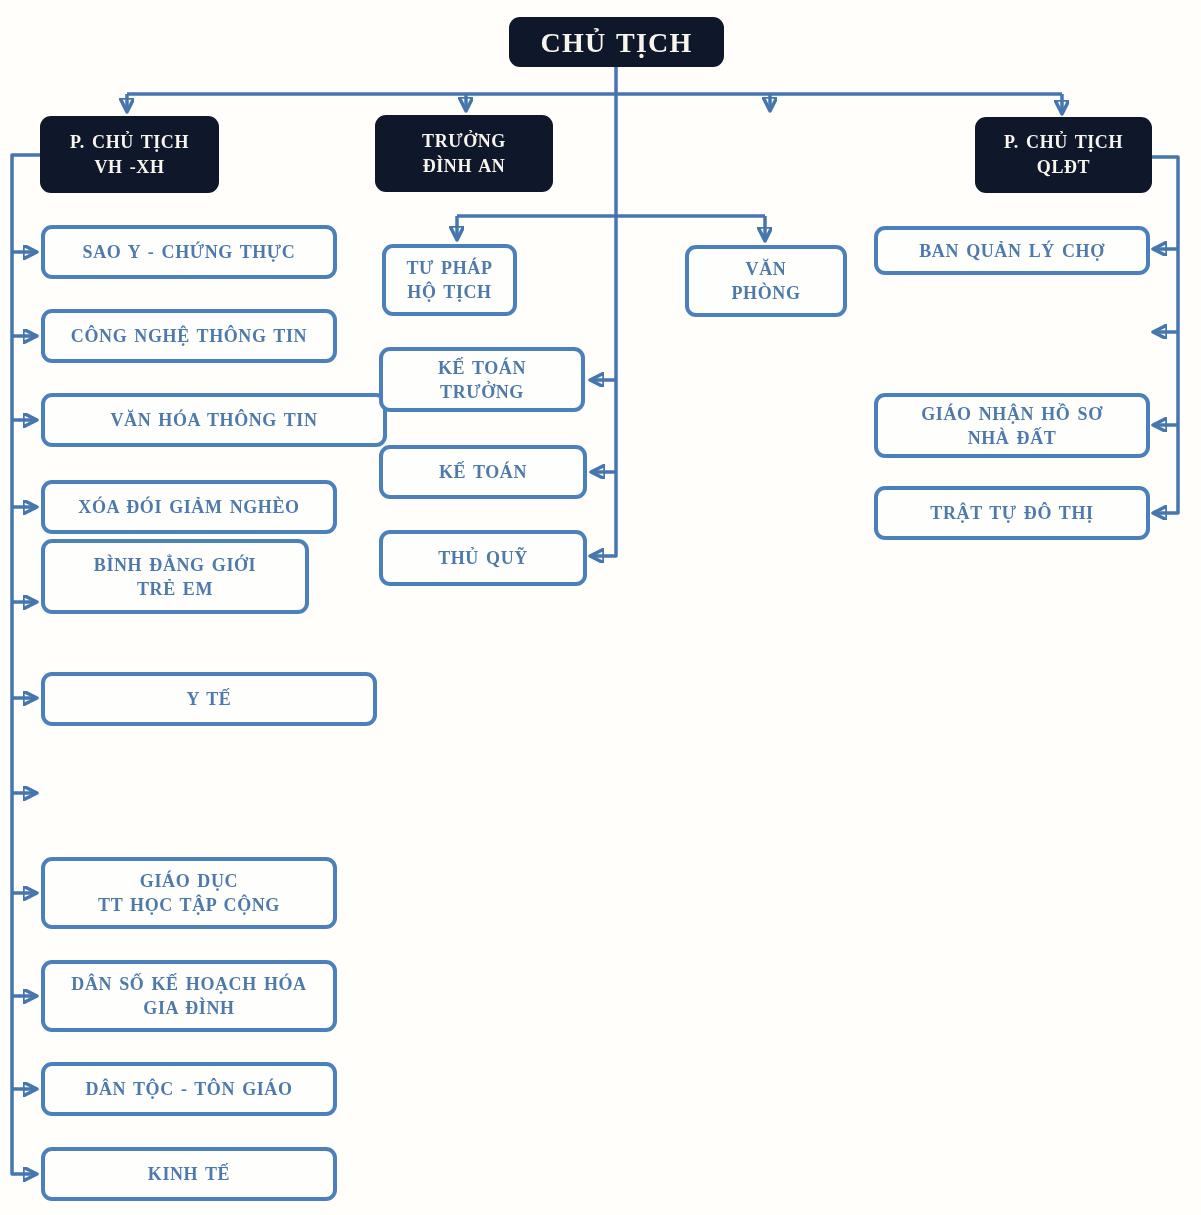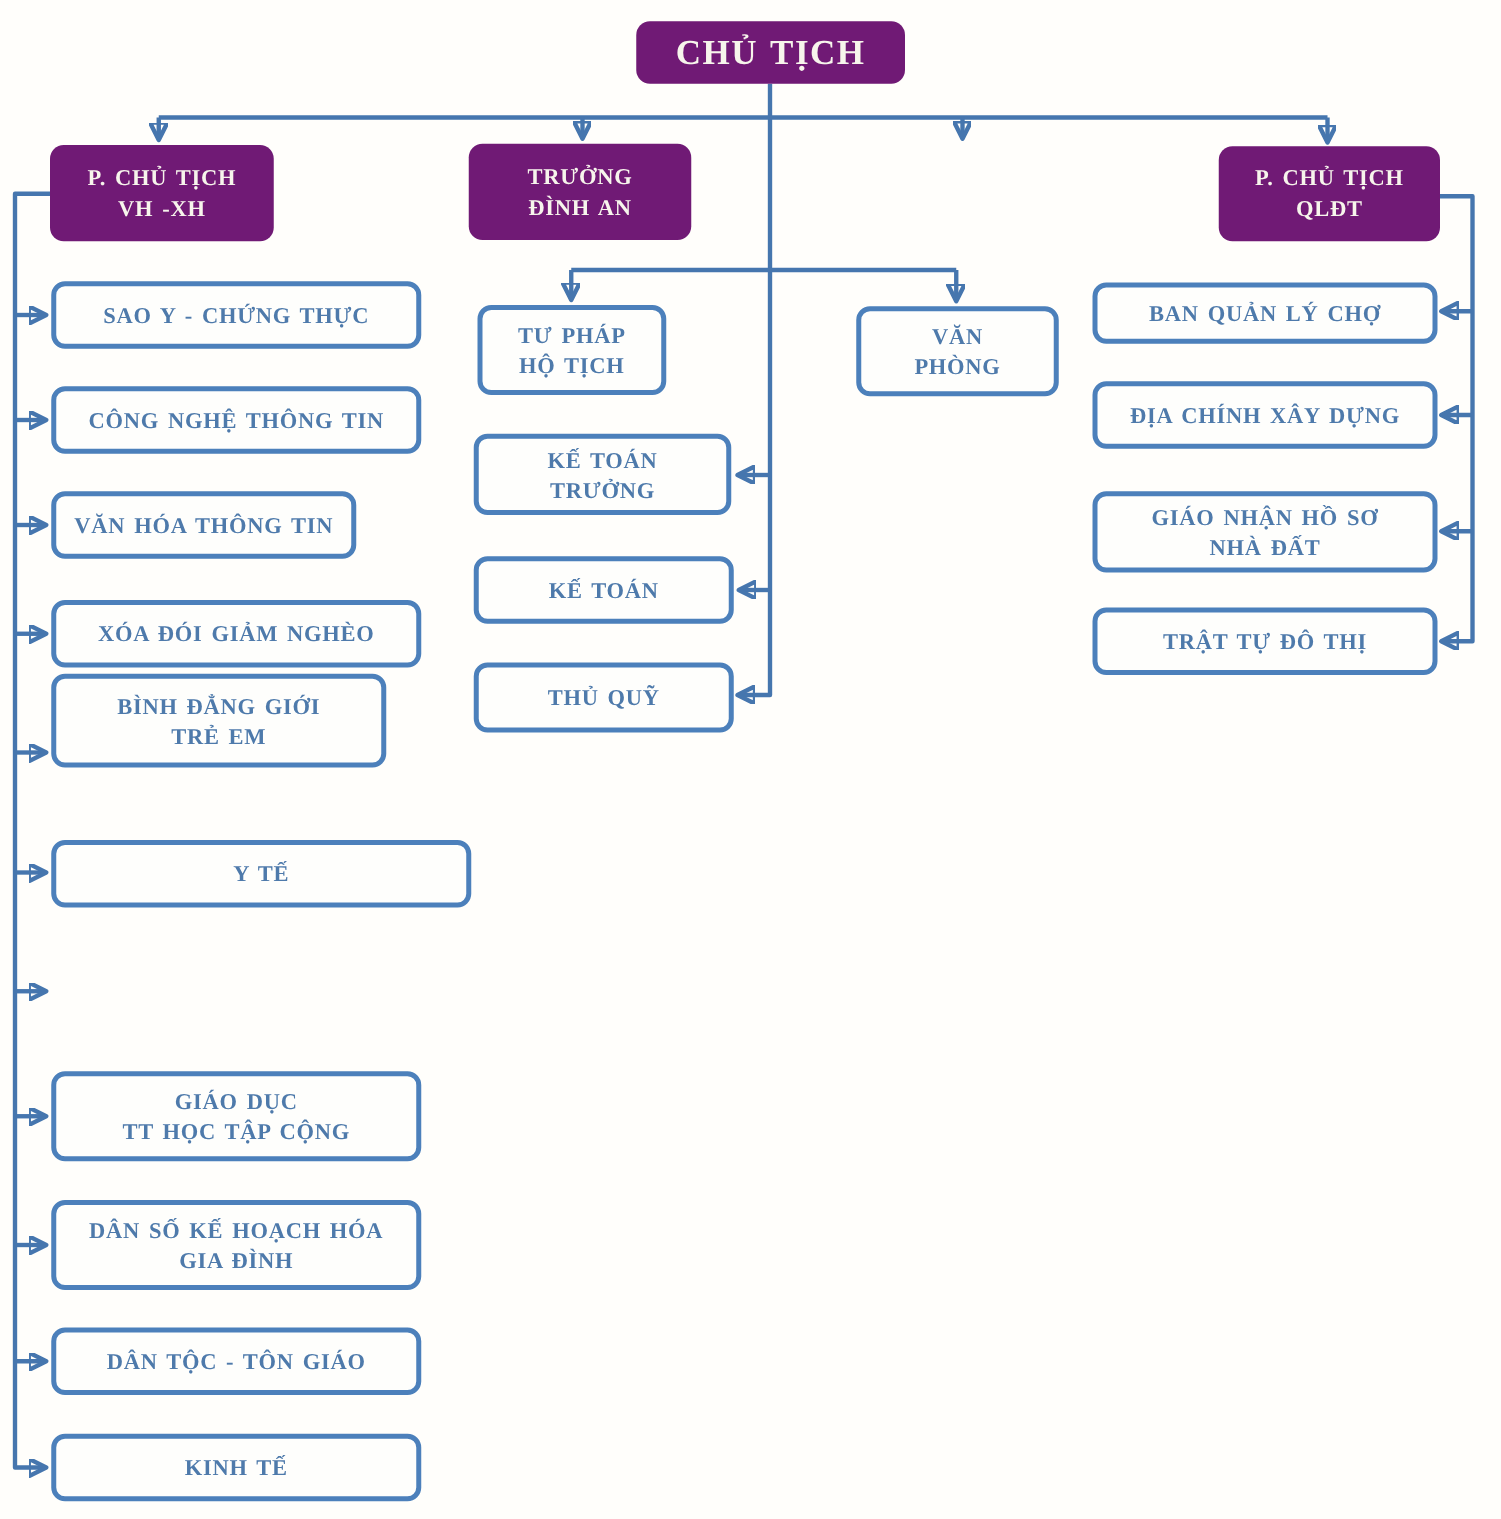--- a/index.html
+++ b/index.html
@@ -34,21 +34,21 @@
     align-items:center;
     justify-content:center;
     text-align:center;
     font-weight:bold;
     border-radius:11px;
     letter-spacing:0.6px;
     word-spacing:2px;
   }
   .node span{display:block;}
   .filled{
-    background:#701a75;
+    background:#0f172a;
     color:#f7f5ec;
     font-size:18px;
     line-height:25px;
   }
   .outline{
     background:#fefefc;
     border:4px solid #4c80bb;
     color:#4e7aab;
     font-size:18px;
     line-height:24px;
@@ -119,21 +119,21 @@
     <span>P. CHỦ TỊCH</span>
     <span>QLĐT</span>
   </div>
 
   <div class="node outline" style="left:41px;top:225px;width:296px;height:54px">
     <span>SAO Y - CHỨNG THỰC</span>
   </div>
   <div class="node outline" style="left:41px;top:309px;width:296px;height:54px">
     <span>CÔNG NGHỆ THÔNG TIN</span>
   </div>
-  <div class="node outline" style="left:41px;top:393px;width:244px;height:54px">
+  <div class="node outline" style="left:41px;top:393px;width:346px;height:54px">
     <span>VĂN HÓA THÔNG TIN</span>
   </div>
   <div class="node outline" style="left:41px;top:480px;width:296px;height:54px">
     <span>XÓA ĐÓI GIẢM NGHÈO</span>
   </div>
   <div class="node outline" style="left:41px;top:539px;width:268px;height:75px">
     <span>BÌNH ĐẲNG GIỚI</span>
     <span>TRẺ EM</span>
   </div>
   <div class="node outline" style="left:41px;top:672px;width:336px;height:54px">
@@ -147,21 +147,21 @@
     <span>DÂN SỐ KẾ HOẠCH HÓA</span>
     <span>GIA ĐÌNH</span>
   </div>
   <div class="node outline" style="left:41px;top:1062px;width:296px;height:54px">
     <span>DÂN TỘC - TÔN GIÁO</span>
   </div>
   <div class="node outline" style="left:41px;top:1147px;width:296px;height:54px">
     <span>KINH TẾ</span>
   </div>
 
-  <div class="node outline" style="left:382px;top:244px;width:151px;height:72px">
+  <div class="node outline" style="left:382px;top:244px;width:135px;height:72px">
     <span>TƯ PHÁP</span>
     <span>HỘ TỊCH</span>
   </div>
   <div class="node outline" style="left:379px;top:347px;width:206px;height:65px">
     <span>KẾ TOÁN</span>
     <span>TRƯỞNG</span>
   </div>
   <div class="node outline" style="left:379px;top:445px;width:208px;height:54px">
     <span>KẾ TOÁN</span>
   </div>
@@ -169,23 +169,20 @@
     <span>THỦ QUỸ</span>
   </div>
   <div class="node outline" style="left:685px;top:245px;width:162px;height:72px">
     <span>VĂN</span>
     <span>PHÒNG</span>
   </div>
 
   <div class="node outline" style="left:874px;top:226px;width:276px;height:49px">
     <span>BAN QUẢN LÝ CHỢ</span>
   </div>
-  <div class="node outline" style="left:874px;top:305px;width:276px;height:54px">
-    <span>ĐỊA CHÍNH XÂY DỰNG</span>
-  </div>
   <div class="node outline" style="left:874px;top:393px;width:276px;height:65px">
     <span>GIÁO NHẬN HỒ SƠ</span>
     <span>NHÀ ĐẤT</span>
   </div>
   <div class="node outline" style="left:874px;top:486px;width:276px;height:54px">
     <span>TRẬT TỰ ĐÔ THỊ</span>
   </div>
 
 </div>
 

